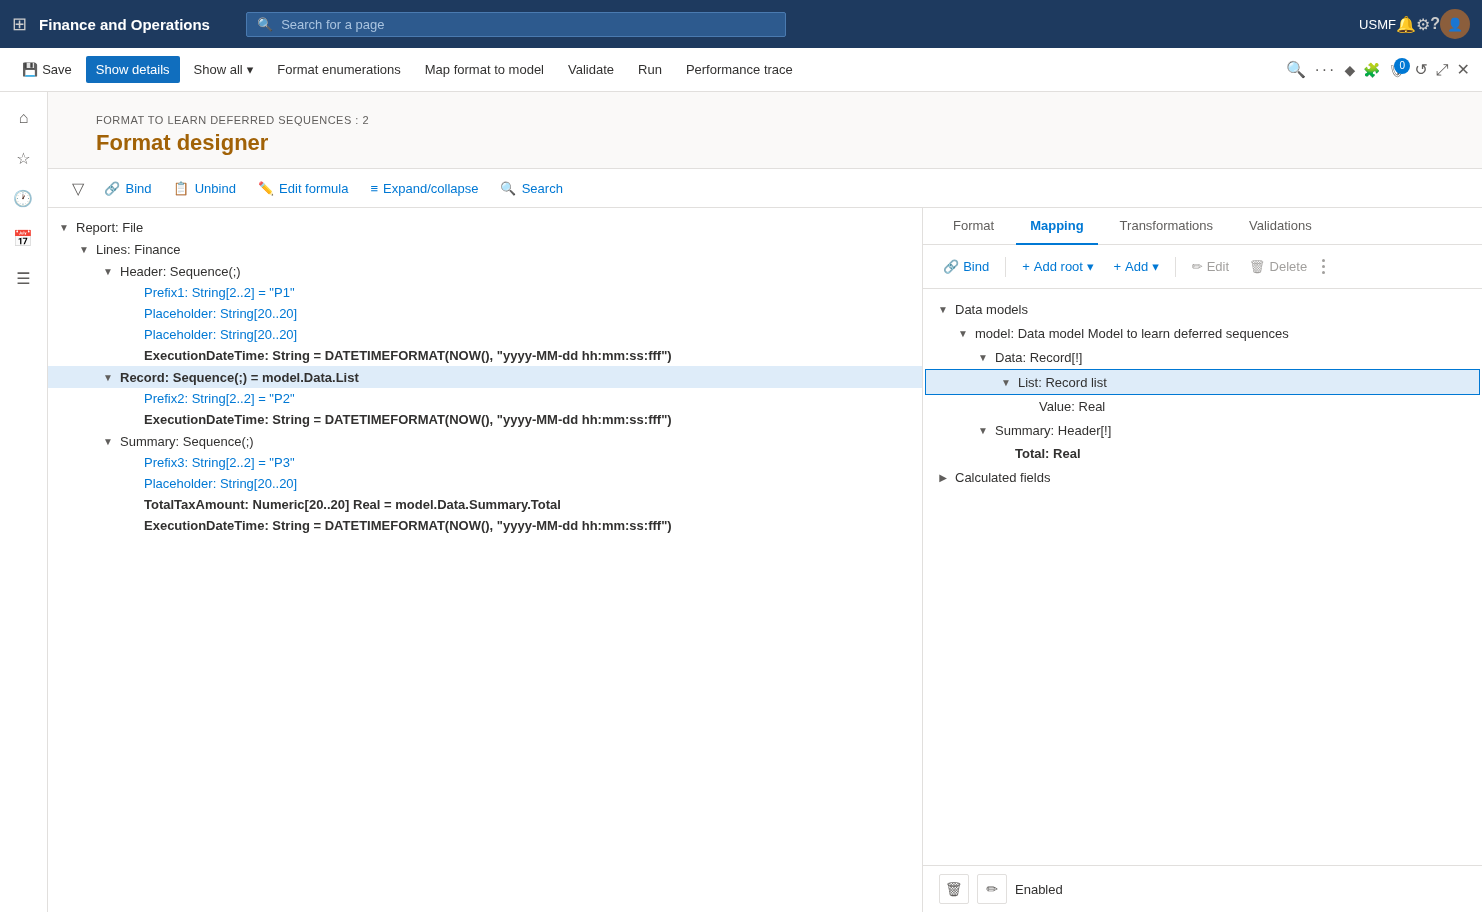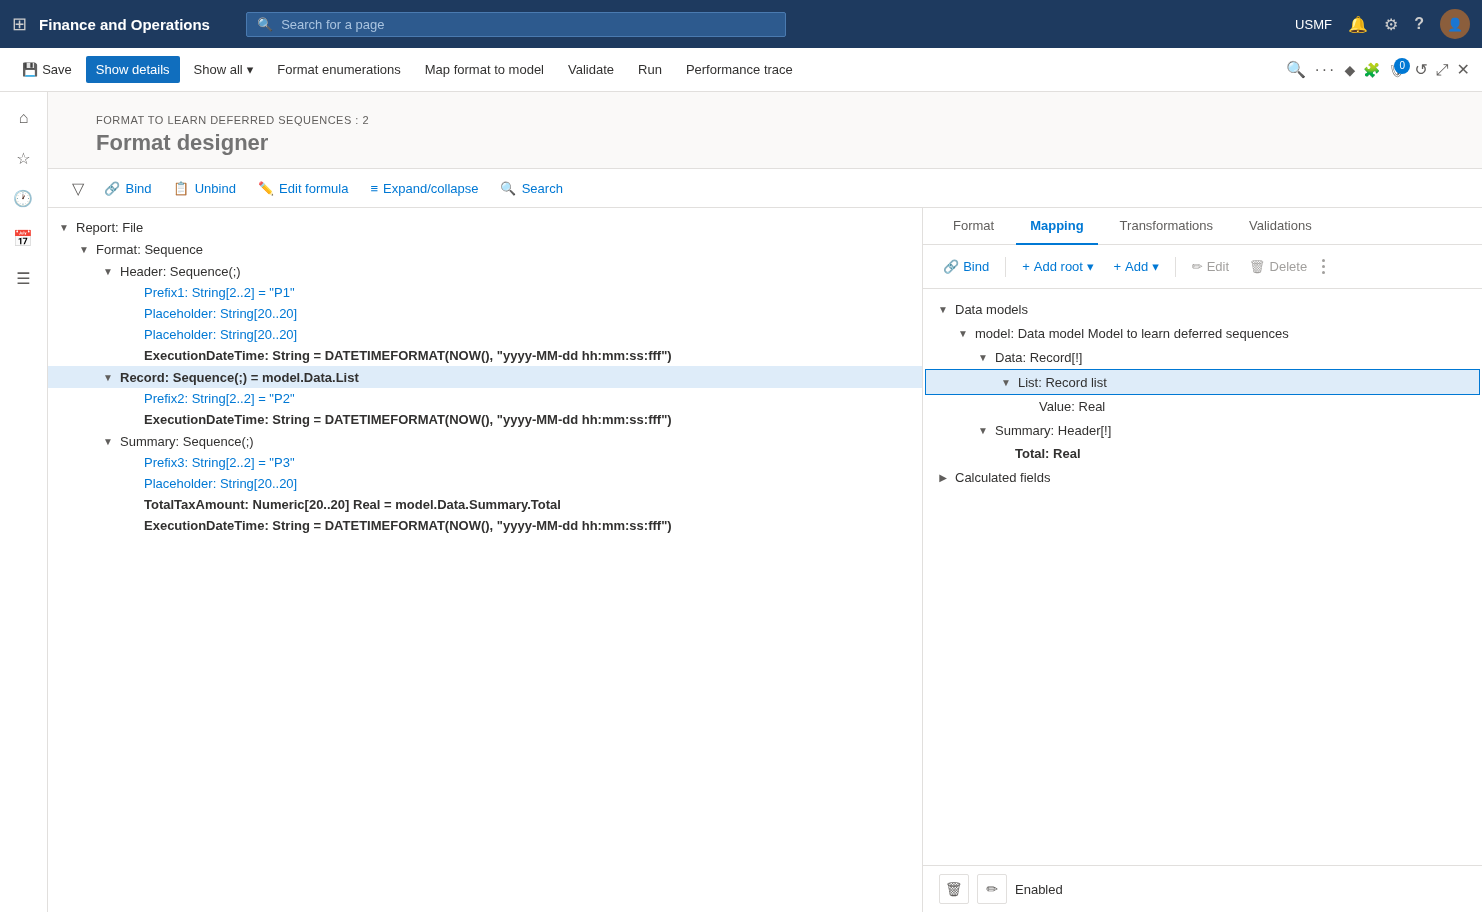--- a/index.html
+++ b/index.html
@@ -32,21 +32,21 @@
     }
     .top-nav-search input {
       background: transparent;
       border: none;
       color: white;
       font-size: 13px;
       outline: none;
       width: 100%;
     }
     .top-nav-search input::placeholder { color: #aac4e0; }
-    .top-nav-right { margin-left: auto; display: flex; align-items: center; gap: 16px; color: white; font-size: 13px; text-align: center; }
+    .top-nav-right { margin-left: auto; display: flex; align-items: center; color: white; font-size: 13px; text-align: center; }
     .top-nav-right .icon-btn { cursor: pointer; font-size: 16px; color: #ccc; }
     .avatar { width: 30px; height: 30px; border-radius: 50%; background: #8b5e3c; display: flex; align-items: center; justify-content: center; color: white; font-size: 13px; overflow: hidden; }
 
     
     .command-bar {
       background: white;
       border-bottom: 1px solid #e1dfdd;
       height: 44px;
       display: flex;
       align-items: center;
@@ -107,21 +107,21 @@
       padding: 10px 24px 0;
       font-size: 11px;
       color: #605e5c;
       text-transform: uppercase;
       letter-spacing: 0.5px;
     }
     .page-title {
       padding: 4px 24px 12px;
       font-size: 22px;
       font-weight: 600;
-      color: #737373;
+      color: #a16207;
     }
 
     
     .toolbar {
       background: white;
       border-top: 1px solid #e1dfdd;
       border-bottom: 1px solid #e1dfdd;
       display: flex;
       align-items: center;
       padding: 0 24px;
@@ -407,21 +407,21 @@
 
       <div class="format-pane">
 
         <div class="tree-item" style="padding-left: 8px;">
           <span class="tree-toggle">▼</span>
           <span class="tree-label">Report: File</span>
         </div>
 
         <div class="tree-item" style="padding-left: 28px;">
           <span class="tree-toggle">▼</span>
-          <span class="tree-label">Format: Sequence</span>
+          <span class="tree-label">Lines: Finance</span>
         </div>
 
         <div class="tree-item" style="padding-left: 52px;">
           <span class="tree-toggle">▼</span>
           <span class="tree-label">Header: Sequence(;)</span>
         </div>
 
         <div class="tree-item" style="padding-left: 76px;">
           <span class="tree-indent" style="width:16px;display:inline-block;"></span>
           <span class="tree-label blue">Prefix1: String[2..2] = "P1"</span>

